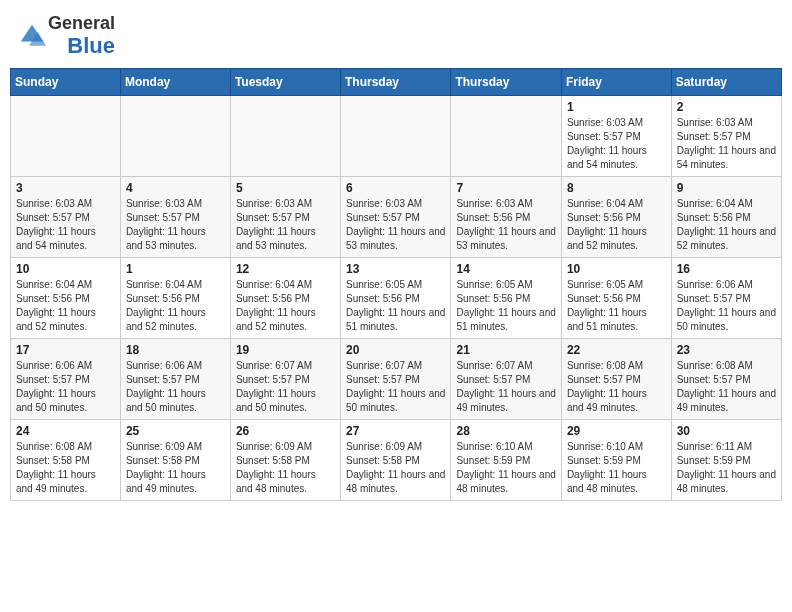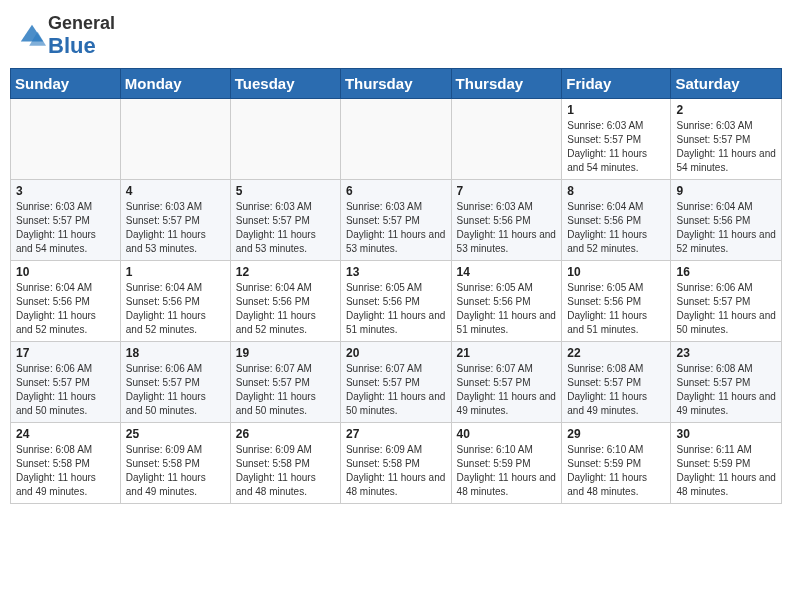--- a/index.html
+++ b/index.html
@@ -18,20 +18,21 @@
       padding: 4px 8px;
     }
     .logo {
       display: flex;
       align-items: center;
     }
     .logo-text {
       display: flex;
       flex-direction: column;
       line-height: 1.1;
+      align-items: flex-end;
     }
     .logo-general {
       font-size: 18px;
       font-weight: bold;
       color: #333;
     }
     .logo-blue {
       font-size: 22px;
       font-weight: bold;
       color: #2b6cb0;
@@ -53,21 +54,21 @@
       font-size: 14px;
       color: #555;
     }
     .calendar {
       width: 100%;
       border-collapse: collapse;
     }
     .calendar th {
       background-color: #2b6cb0;
       color: #fff;
-      font-size: 15px;
+      font-size: 12px;
       font-weight: bold;
       padding: 6px 4px;
       text-align: left;
       border: 1px solid #1a4f8a;
     }
     .calendar td {
       border: 1px solid #ccc;
       vertical-align: top;
       padding: 4px 5px;
       width: 113px;
@@ -188,21 +189,21 @@
       </tr>
       <tr>
         <td><span class="day-number">24</span>
 <span class="day-info">Sunrise: 6:08 AM<br>Sunset: 5:58 PM<br>Daylight: 11 hours and 49 minutes.</span></td>
         <td><span class="day-number">25</span>
 <span class="day-info">Sunrise: 6:09 AM<br>Sunset: 5:58 PM<br>Daylight: 11 hours and 49 minutes.</span></td>
         <td><span class="day-number">26</span>
 <span class="day-info">Sunrise: 6:09 AM<br>Sunset: 5:58 PM<br>Daylight: 11 hours and 48 minutes.</span></td>
         <td><span class="day-number">27</span>
 <span class="day-info">Sunrise: 6:09 AM<br>Sunset: 5:58 PM<br>Daylight: 11 hours and 48 minutes.</span></td>
-        <td><span class="day-number">40</span>
+        <td><span class="day-number">28</span>
 <span class="day-info">Sunrise: 6:10 AM<br>Sunset: 5:59 PM<br>Daylight: 11 hours and 48 minutes.</span></td>
         <td><span class="day-number">29</span>
 <span class="day-info">Sunrise: 6:10 AM<br>Sunset: 5:59 PM<br>Daylight: 11 hours and 48 minutes.</span></td>
         <td><span class="day-number">30</span>
 <span class="day-info">Sunrise: 6:11 AM<br>Sunset: 5:59 PM<br>Daylight: 11 hours and 48 minutes.</span></td>
       </tr>
     </tbody>
 </table>
 
 </body></html>

